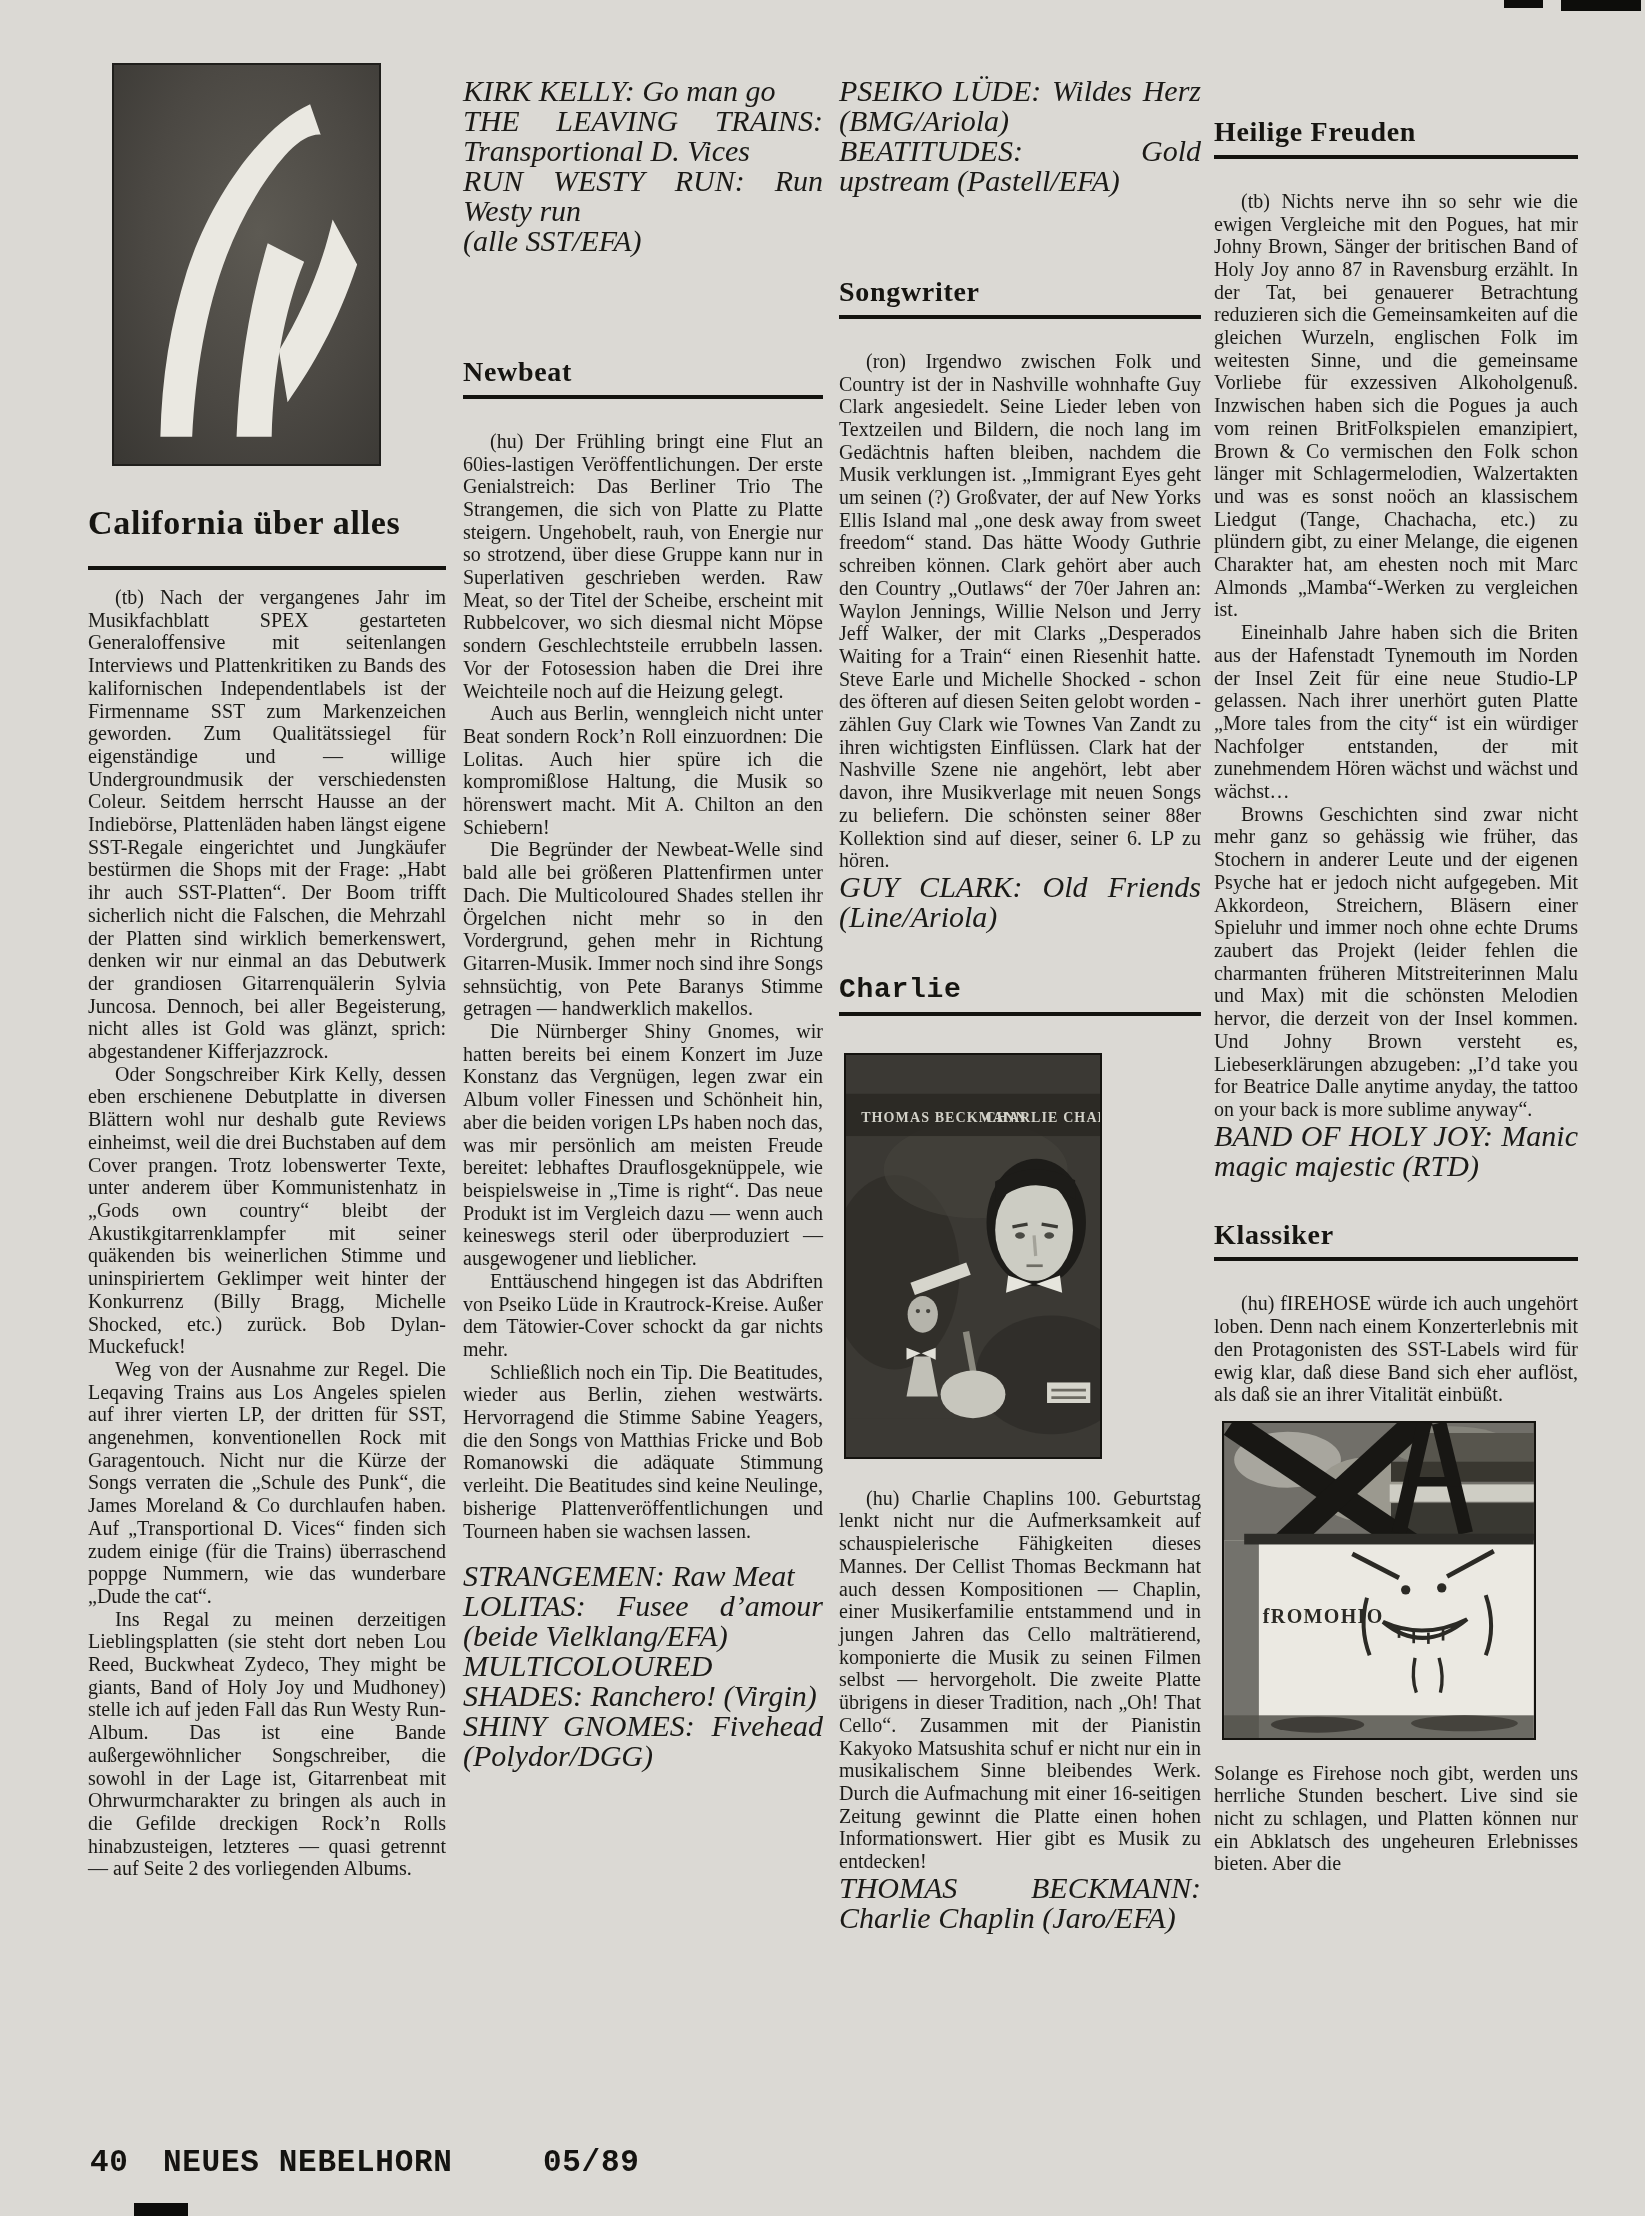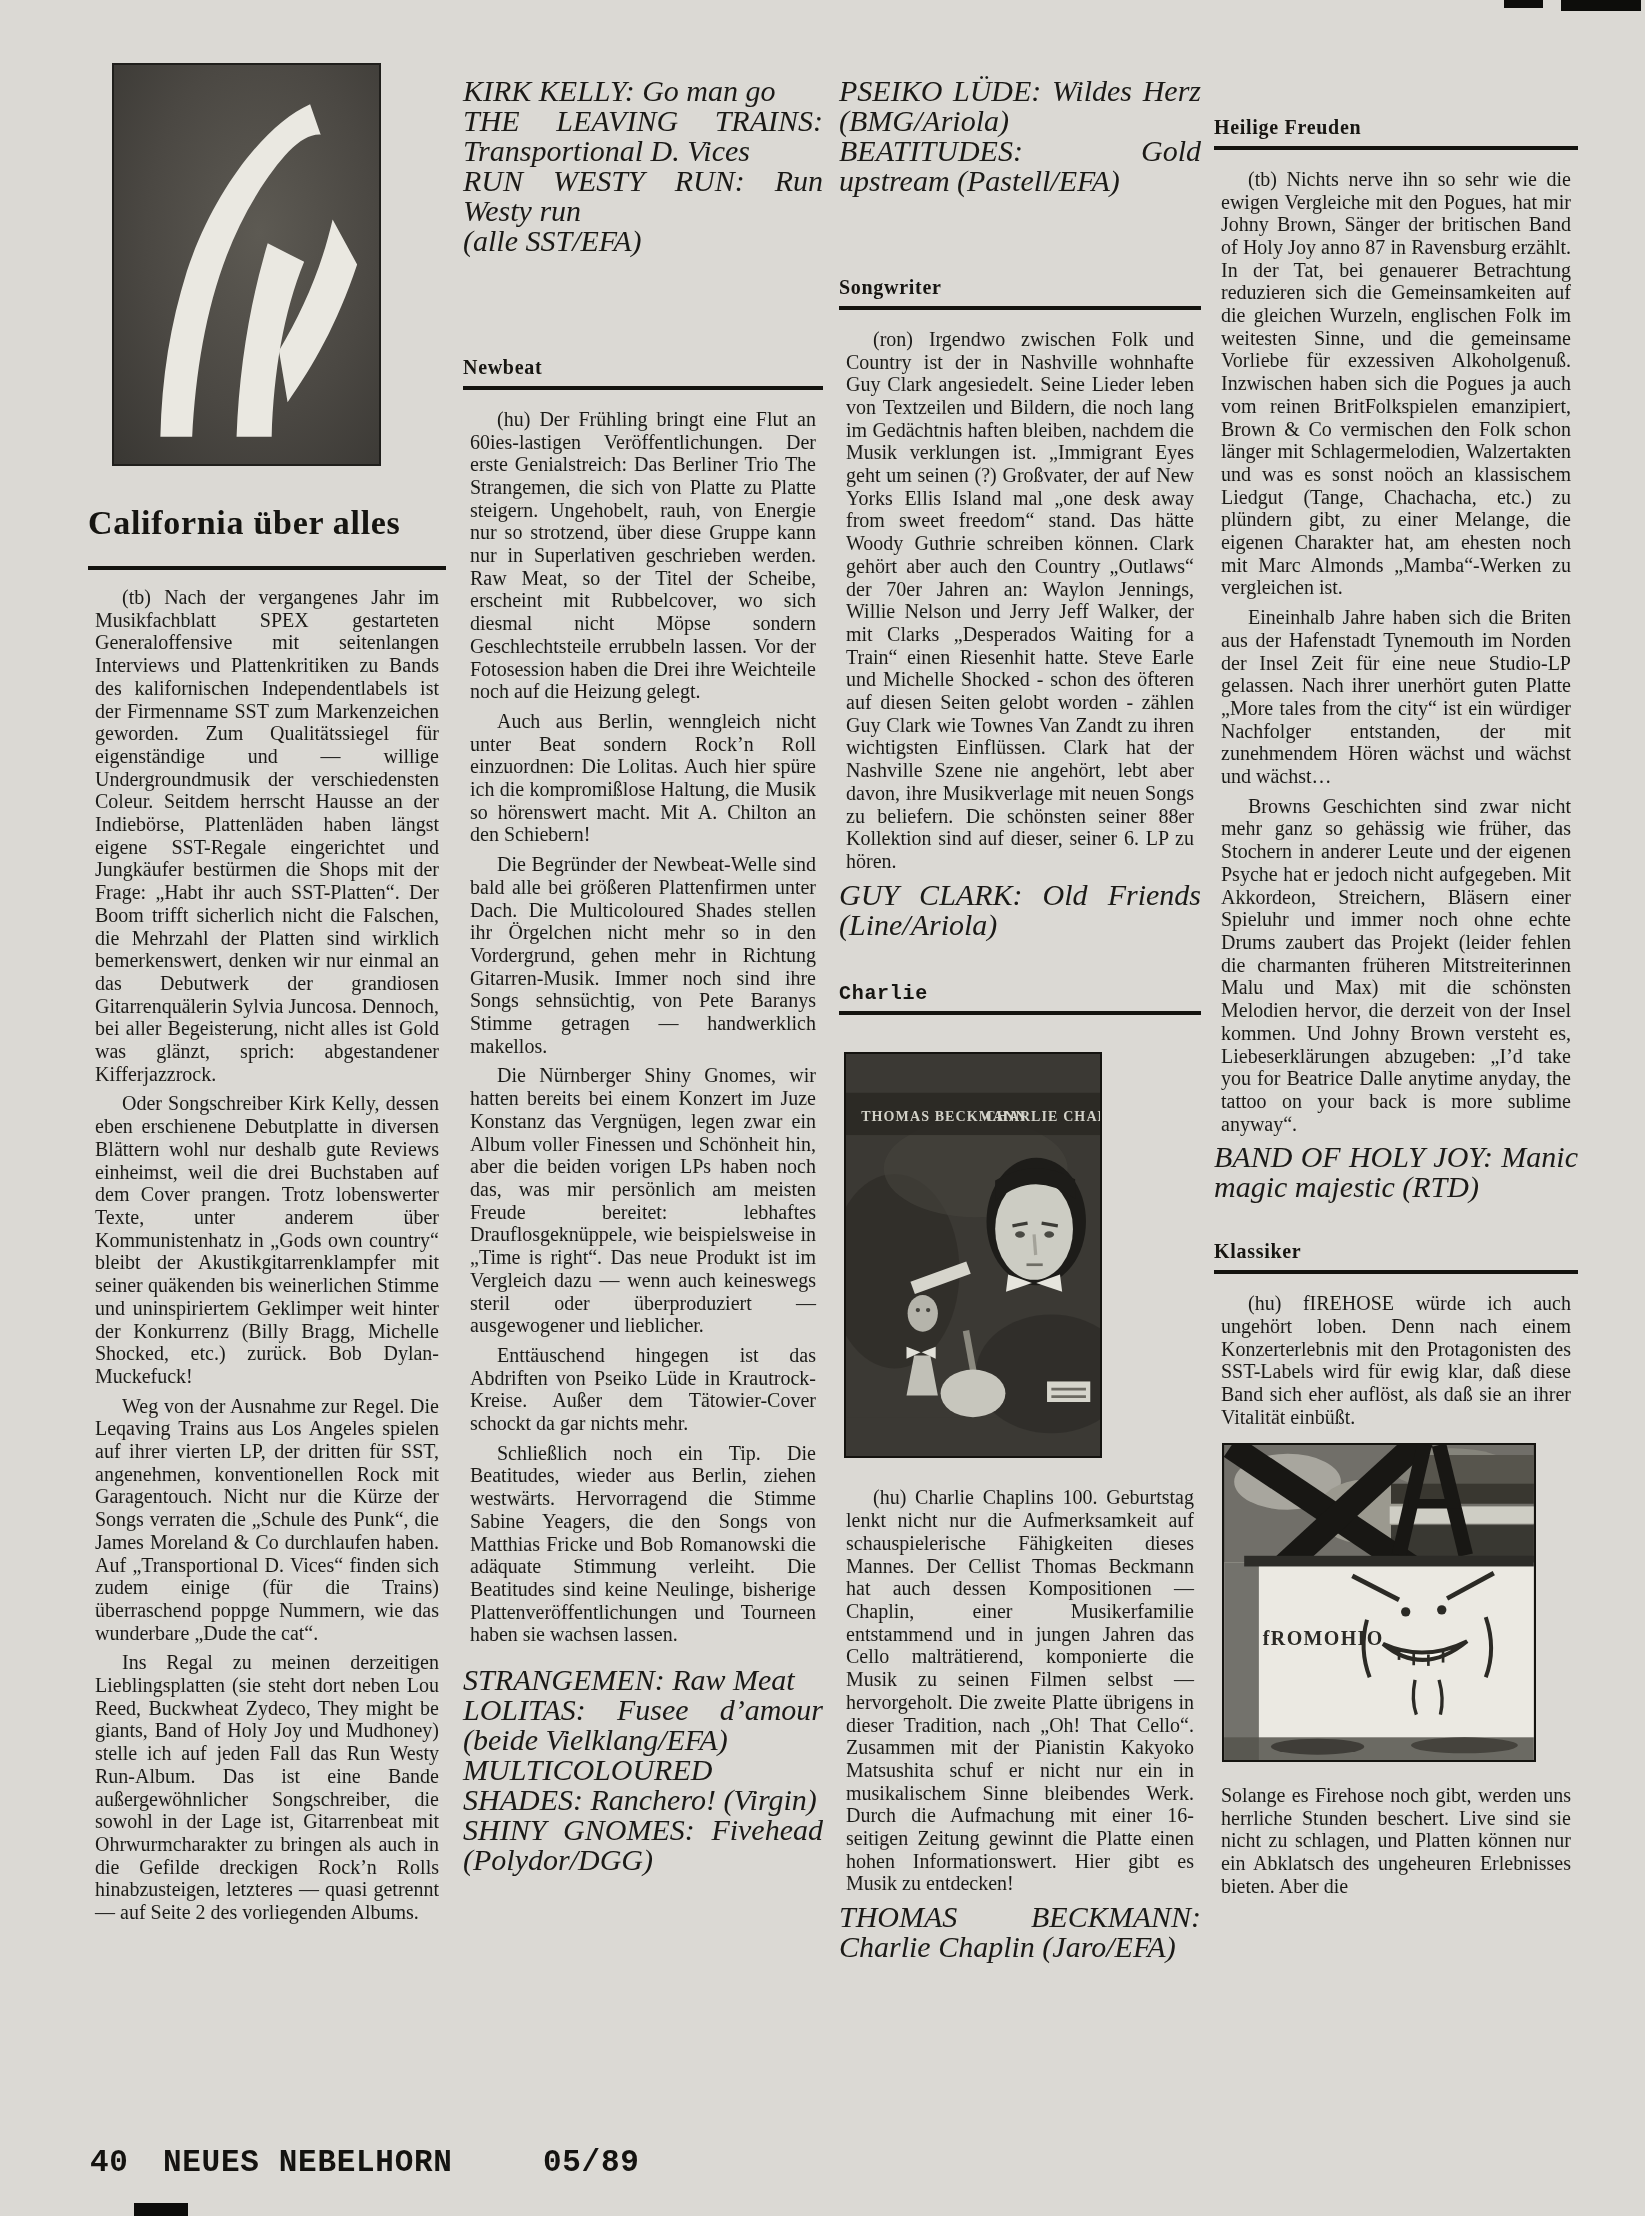--- a/index.html
+++ b/index.html
@@ -19,29 +19,29 @@
     background:radial-gradient(ellipse at 55% 42%, #5d5a53 0%, #4b4843 55%, #393733 100%);
     border:2px solid #201f1c;box-sizing:border-box;
   }
   .logo-box svg{display:block;width:100%;height:100%;}
 
   .head{
     font-weight:bold;margin:0;letter-spacing:0.7px;color:#161511;
     border-bottom:4px solid #14130f;
   }
   .head-xl{font-size:34px;margin-top:38px;margin-bottom:16px;padding-bottom:24px;}
-  .head-l{font-size:20px;padding-bottom:6.8px;margin-bottom:18px;}
+  .head-l{font-size:28px;padding-bottom:6.8px;margin-bottom:31px;}
   .mt-newbeat{margin-top:100px;}
   .mt-songwriter{margin-top:80px;}
   .mt-charlie{margin-top:42px;font-family:Liberation Mono, monospace;}
   .mt-klassiker{margin-top:38px;}
 
   .body-text p{
     font-size:20px;line-height:22.7px;text-align:justify;
-    text-indent:27px;margin:7px;
+    text-indent:27px;margin:0;
   }
   .listing{font-style:italic;font-size:30px;line-height:30px;font-weight:400;}
   .listing .item{text-align:justify;text-align-last:left;}
   .listing-top{margin-top:35px;}
   .listing-gap{margin-top:19px;}
 
   .cover{border:2px solid #14130f;box-sizing:border-box;background:#3b3934;}
   .cover svg{display:block;width:100%;height:100%;}
   .charlie-cover{width:258px;height:406px;margin:37px 0 28px 5.4px;}
   .firehose-cover{width:314px;height:319px;margin:15px 0 21.6px 8px;}

